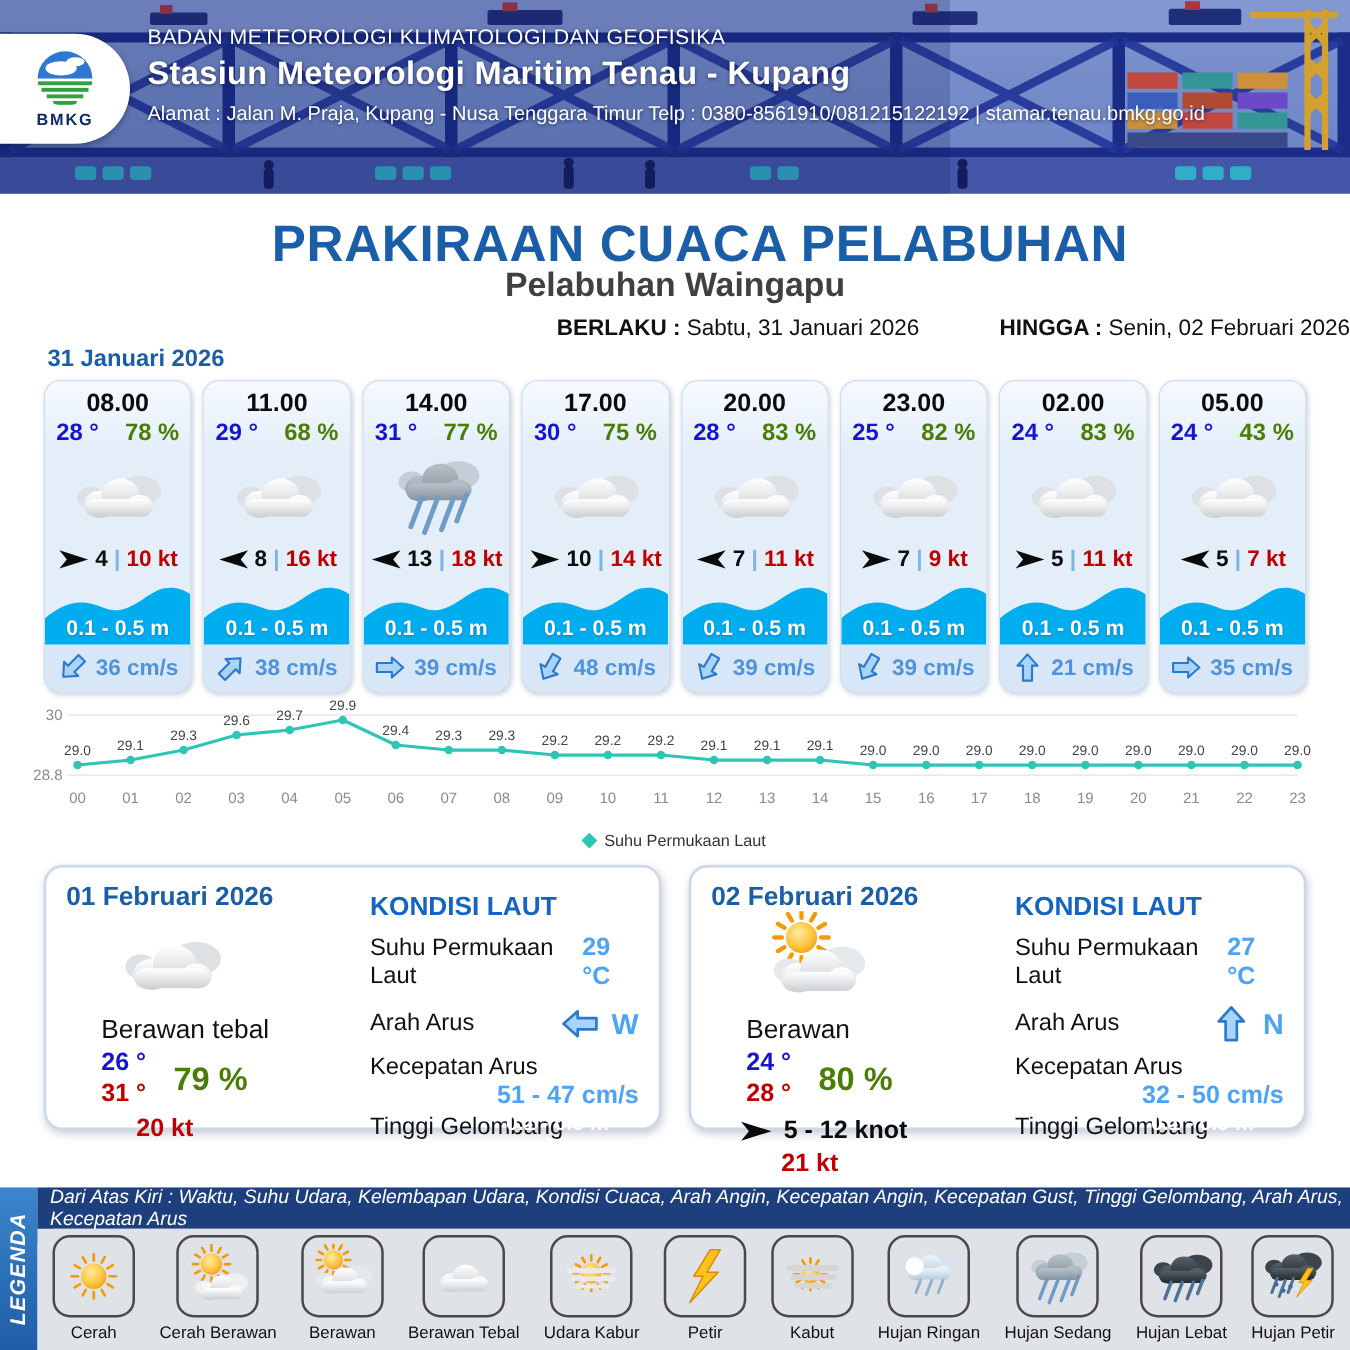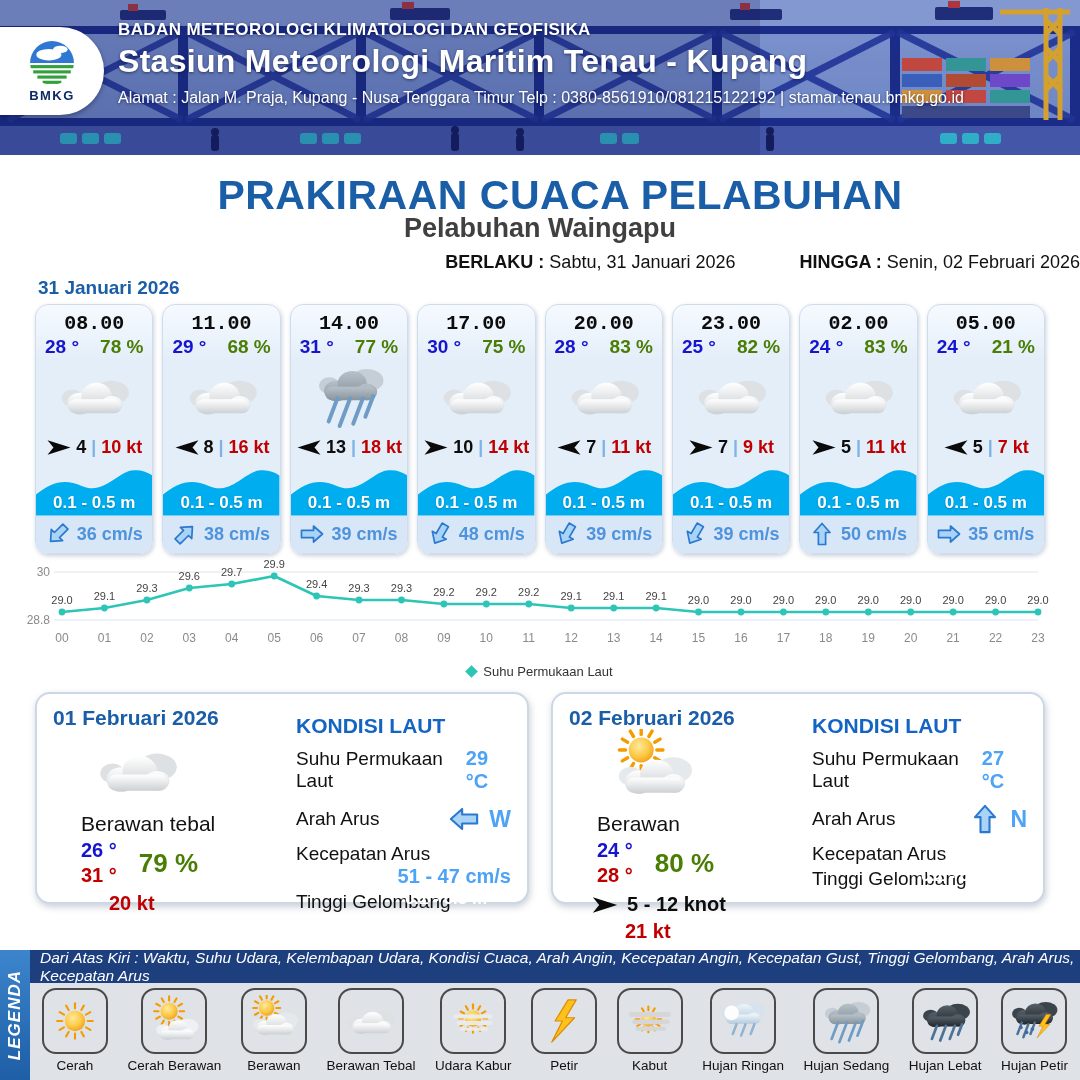--- a/index.html
+++ b/index.html
@@ -3,22 +3,22 @@
 <meta charset="utf-8">
 <style>
   html,body{margin:0;padding:0;background:#fff;}
   .page{position:relative;width:1080px;height:1080px;overflow:hidden;background:#fff;
         font-family:"Liberation Sans",sans-serif;}
 
   
   .hdr{position:absolute;top:0;left:0;width:1080px;height:155px;}
   .hdr-bg{position:absolute;inset:0;}
   .hdr-text{position:absolute;left:118px;top:20px;color:#fff;text-shadow:0 1px 3px rgba(10,20,60,.65);}
-  .hdr-agency{font-size:17px;font-weight:bold;letter-spacing:.4px;}
-  .hdr-station{font-size:32px;font-weight:bold;margin-top:3px;letter-spacing:.3px;}
+  .hdr-agency{font-size:17px;font-weight:normal;letter-spacing:.4px;}
+  .hdr-station{font-size:26px;font-weight:bold;margin-top:3px;letter-spacing:.3px;}
   .hdr-address{font-size:16px;margin-top:9px;}
   .logo-pill{position:absolute;left:0;top:27px;width:104px;height:88px;background:#fff;
              border-radius:0 46px 46px 0;display:flex;flex-direction:column;align-items:center;
              justify-content:center;box-shadow:0 2px 5px rgba(0,0,30,.35);}
   .logo-text{color:#0d2b66;font-weight:bold;font-size:13px;letter-spacing:1.5px;margin-top:1px;}
 
   
   .title-main{position:absolute;top:172px;width:100%;text-align:center;font-size:41px;
               font-weight:bold;color:#1b5ea8;letter-spacing:.5px;margin-left:20px;}
   .title-sub{position:absolute;top:213px;width:100%;text-align:center;font-size:27px;
@@ -27,21 +27,21 @@
             font-size:18px;color:#111;}
   .validity b{font-weight:bold;}
   .forecast-date{position:absolute;top:277px;left:38px;font-size:19px;font-weight:bold;color:#1b5ea8;}
 
   
   .hourly{position:absolute;top:304px;left:35px;width:1010px;display:grid;
           grid-template-columns:repeat(8,1fr);gap:9px;}
   .hcard{height:248px;background:linear-gradient(180deg,#f6faff 0%,#e4eef9 22%);
          border:1px solid #cfdcec;border-radius:13px;box-shadow:1px 2px 4px rgba(40,70,110,.25);
          overflow:hidden;display:flex;flex-direction:column;}
-  .h-time{text-align:center;font-weight:bold;font-size:20px;color:#0c0c0c;margin-top:7px;font-family:Liberation Mono, monospace;}
+  .h-time{text-align:center;font-weight:bold;font-size:20px;color:#0c0c0c;margin-top:7px;}
   .h-th{display:flex;justify-content:space-between;padding:1px 9px 0 9px;font-weight:bold;font-size:19px;}
   .h-temp{color:#1515cf;}
   .h-hum{color:#4a7d04;}
   .h-icon{height:79px;display:flex;align-items:center;justify-content:center;}
   .h-wind{display:flex;align-items:center;justify-content:center;gap:4px;font-weight:bold;
           font-size:18px;height:30px;color:#0c0c0c;}
   .h-pipe{color:#7eb3e8;font-weight:bold;padding:0 1px;}
   .h-gust{color:#c00000;}
   .h-wave{position:relative;height:56px;margin-top:auto;}
   .h-wave svg{position:absolute;inset:0;width:100%;height:100%;}
@@ -552,28 +552,28 @@
             <path d="M0 34 C16 21 30 17 48 25 C70 35 84 12 100 9 C109 7.5 116 10 122 14 L122 56 L0 56 Z" fill="#00aeef"></path>
           </svg>
       <div class="h-wave-text">0.1 - 0.5 m</div>
     </div>
     <div class="h-foot">
       <svg width="24" height="24" viewBox="0 0 24 24">
             <g transform="rotate(0 12 12)">
               <path d="M12 1.5 L20 10.5 L15.6 10.5 L15.6 22.5 L8.4 22.5 L8.4 10.5 L4 10.5 Z" fill="#aad4f7" stroke="#2b79cf" stroke-width="1.7" stroke-linejoin="round"></path>
             </g>
           </svg>
-      <span>50 cm/s</span>
+      <span>21 cm/s</span>
     </div>
   </div>
   <div class="hcard">
     <div class="h-time">05.00</div>
     <div class="h-th">
       <span class="h-temp">24 °</span>
-      <span class="h-hum">21 %</span>
+      <span class="h-hum">43 %</span>
     </div>
     <div class="h-icon">
           <svg width="74" height="74" viewBox="0 0 64 64">
             <g transform="translate(4 15) scale(0.94)">
               <ellipse cx="46" cy="15" rx="16" ry="11" fill="#dde1e4"></ellipse>
               <ellipse cx="10" cy="20" rx="10" ry="8" fill="#dde1e4"></ellipse>
               <ellipse cx="17" cy="25" rx="12" ry="10" fill="url(#gCloudW)"></ellipse>
               <ellipse cx="32" cy="18" rx="14" ry="12" fill="url(#gCloudW)"></ellipse>
               <ellipse cx="46" cy="26" rx="10" ry="8" fill="url(#gCloudW)"></ellipse>
               <rect x="6" y="21" width="49" height="13" rx="6.5" fill="url(#gCloudW)"></rect>
@@ -805,20 +805,21 @@
                 <g transform="rotate(0 12 12)">
                   <path d="M12 1.5 L20 10.5 L15.6 10.5 L15.6 22.5 L8.4 22.5 L8.4 10.5 L4 10.5 Z" fill="#aad4f7" stroke="#2b79cf" stroke-width="1.7" stroke-linejoin="round"></path>
                 </g>
               </svg>
           <span class="sea-dir-letter">N</span>
             </span>
       </div>
       <div class="sea-row" style="margin-top:9px">
         <span>Kecepatan Arus</span>
       </div>
+      <div class="sea-speed">32 - 50 cm/s</div>
       <div class="sea-row" style="margin-top:3px">
         <span>Tinggi Gelombang</span>
       </div>
       <div class="wavebox">
         <svg viewBox="0 0 130 58" preserveAspectRatio="none">
               <path d="M0 20 C14 26 30 30 46 24 C70 15 84 3 104 5 C114 6 122 9 130 6 L130 58 L0 58 Z" fill="#00aeef"></path>
             </svg>
         <div class="wavebox-text">0.1 - 0.5 m</div>
       </div>
     </div>

